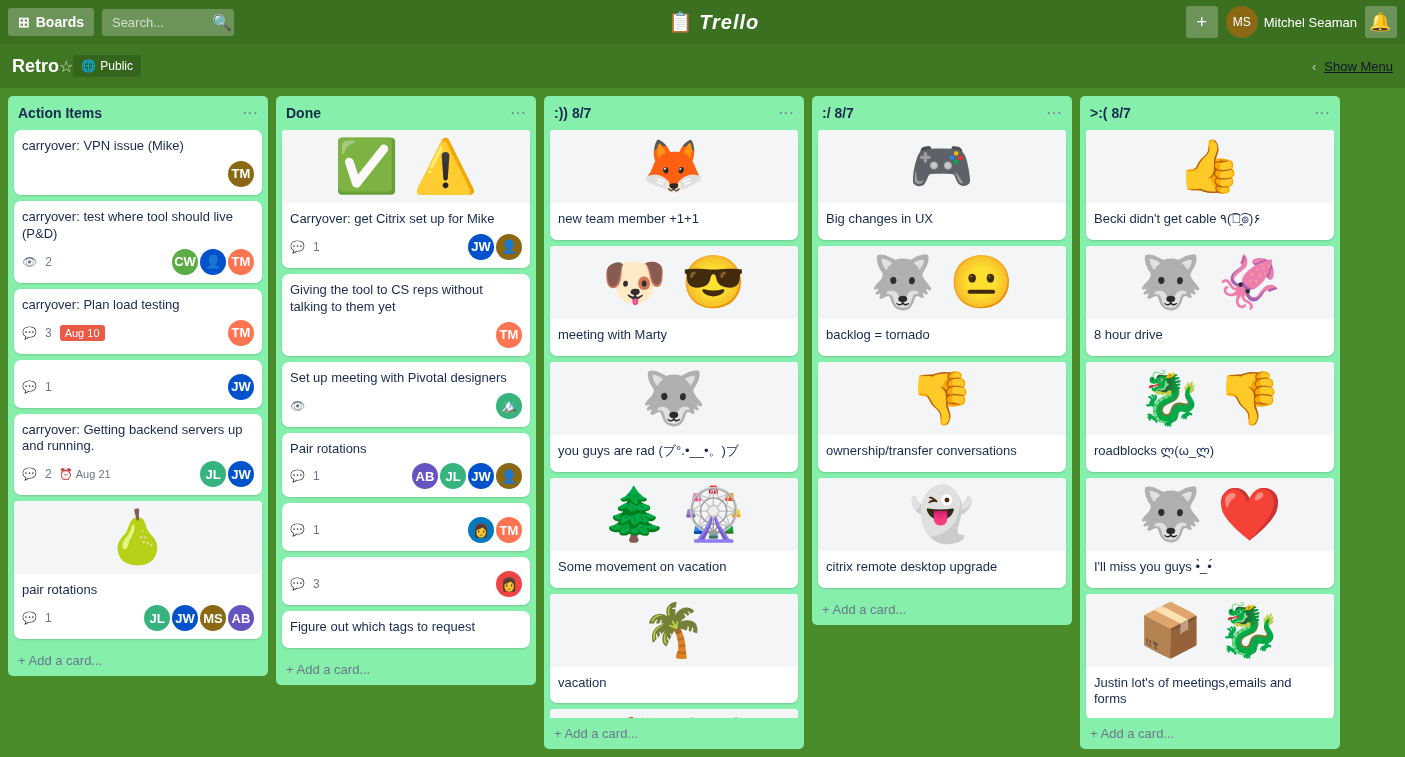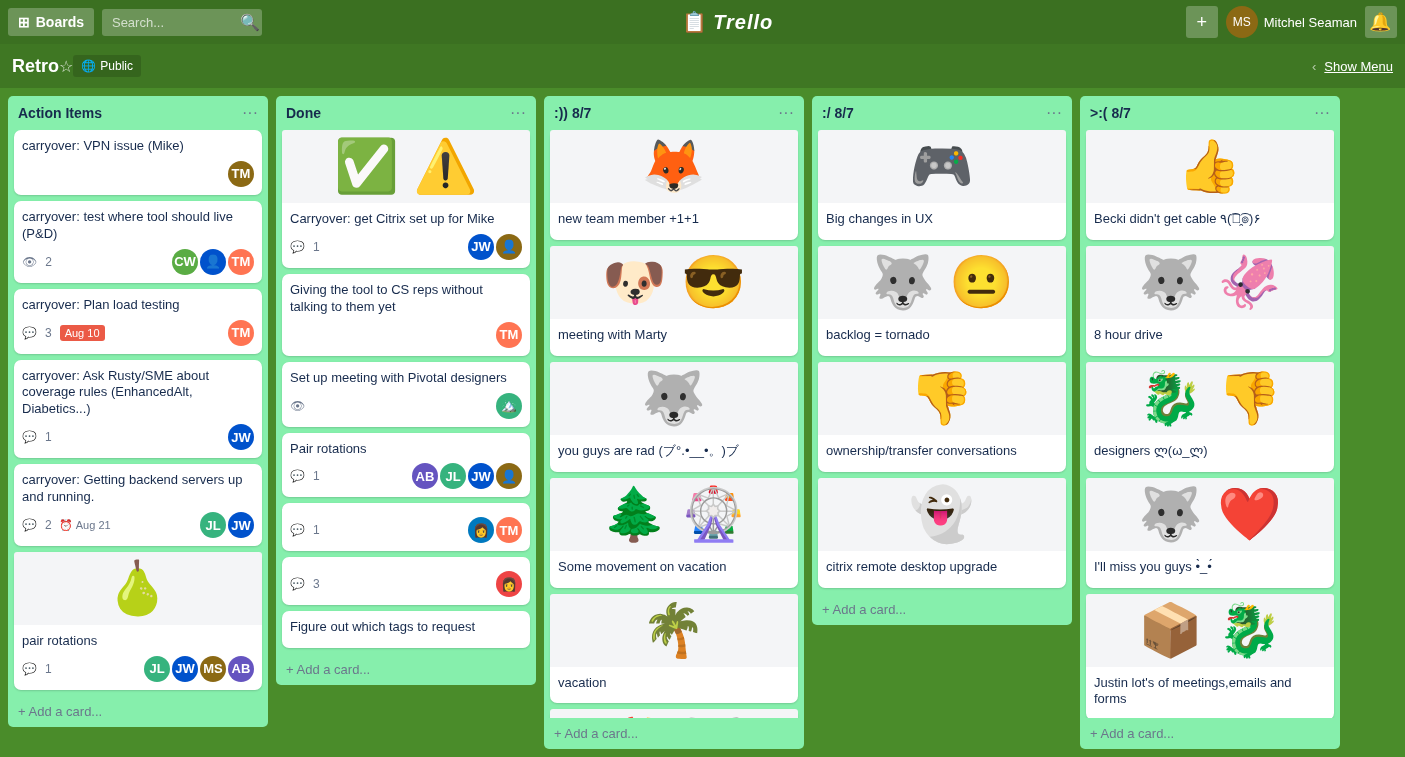--- a/index.html
+++ b/index.html
@@ -27,21 +27,21 @@
       align-items: center;
       gap: 6px;
     }
     #search-bar {
       background: rgba(255,255,255,0.25);
       border: none;
       border-radius: 3px;
       color: #ffffff;
       font-size: 13px;
       padding: 6px 10px;
-      width: 160px;
+      width: 132px;
       outline: none;
     }
     #search-bar::placeholder { color: rgba(255,255,255,0.7); }
     #logo {
       flex: 1;
       text-align: center;
       color: #fff;
       font-size: 20px;
       font-weight: bold;
       display: flex;
@@ -286,21 +286,21 @@
   <div id="board-header-left">
     <span id="board-title">Retro</span>
     <button id="board-star" style="color:rgba(255,255,255,0.8);background:none;border:none;font-size:16px;cursor:pointer;">☆</button>
     <button id="board-visibility" style="background:rgba(0,0,0,0.15);border:none;border-radius:3px;color:#fff;font-size:12px;padding:4px 8px;cursor:pointer;display:flex;align-items:center;gap:4px;">
       <span>🌐</span>
       <span>Public</span>
     </button>
   </div>
   <div id="header-right">
     <span style="color:rgba(255,255,255,0.6);font-size:13px;">‹</span>
-    <button id="show-menu-btn" style="color:#ffffff;font-size:13px;background:none;border:none;cursor:pointer;text-decoration:underline;">Show Menu</button>
+    <button id="show-menu-btn" style="color:#0f172a;font-size:13px;background:none;border:none;cursor:pointer;text-decoration:underline;">Show Menu</button>
   </div>
 </div>
 
 <div id="board-content">
 
   <div class="column">
     <div class="column-header">
       <span>Action Items</span>
       <button class="column-menu-btn">···</button>
     </div>
@@ -335,21 +335,20 @@
             <span>💬</span>
               <span>3</span>
             <span class="badge-date">Aug 10</span>
           </div>
           <div class="card-avatars">
             <div class="avatar" style="background:#ff7452;">TM</div>
           </div>
         </div>
       </div>
       <div class="card">
-        <div class="card-title">carryover: Ask Rusty/SME about coverage rules (EnhancedAlt, Diabetics...)</div>
         <div class="card-footer">
           <div class="card-meta">
             <span>💬</span>
               <span>1</span>
           </div>
           <div class="card-avatars">
             <div class="avatar" style="background:#0052cc;">JW</div>
           </div>
         </div>
       </div>
@@ -541,21 +540,21 @@
       <div class="card">
         <div class="emoji-cover">👍</div>
         <div class="card-title">Becki didn't get cable ٩(͡๏̯͡๏)۶</div>
       </div>
       <div class="card">
         <div class="emoji-cover">🐺 🦑</div>
         <div class="card-title">8 hour drive</div>
       </div>
       <div class="card">
         <div class="emoji-cover">🐉 👎</div>
-        <div class="card-title">designers ლ(ω_ლ)</div>
+        <div class="card-title">roadblocks ლ(ω_ლ)</div>
       </div>
       <div class="card">
         <div class="emoji-cover">🐺 ❤️</div>
         <div class="card-title">I'll miss you guys •̀_•́</div>
       </div>
       <div class="card">
         <div class="emoji-cover">📦 🐉</div>
         <div class="card-title">Justin lot's of meetings,emails and forms</div>
       </div>
 

